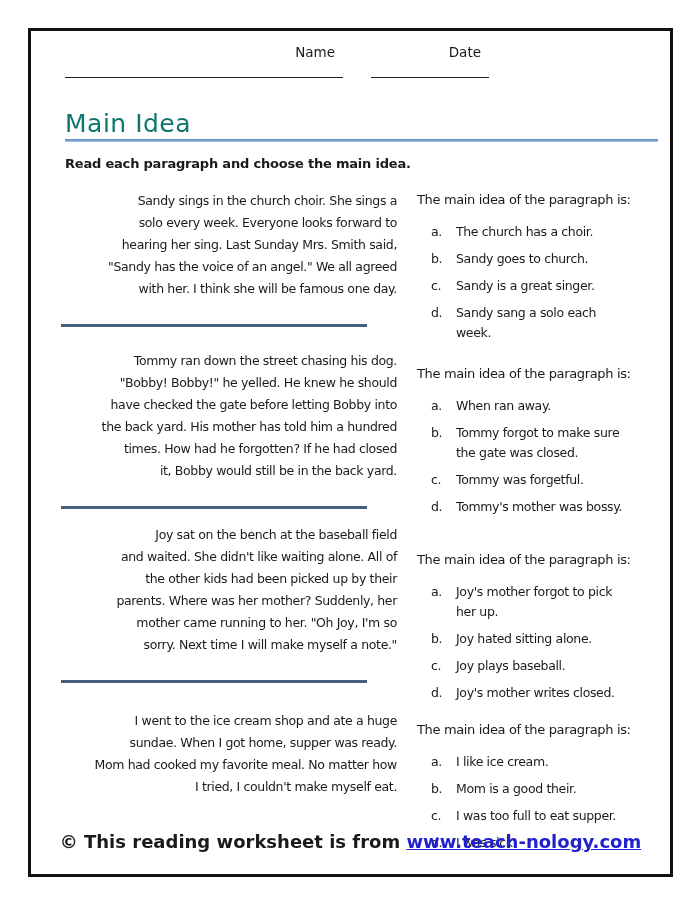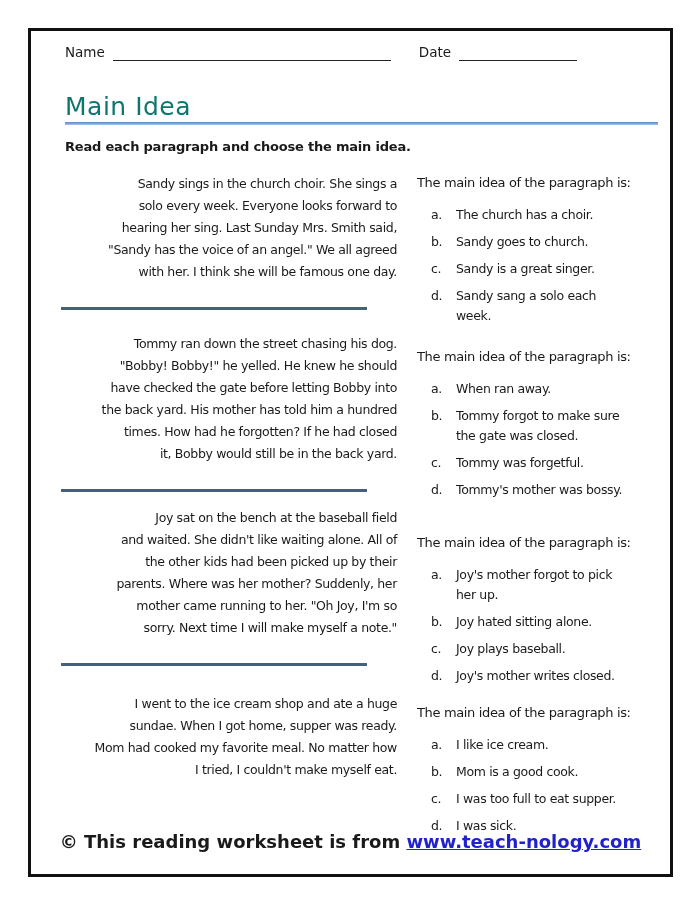--- a/index.html
+++ b/index.html
@@ -21,21 +21,21 @@
   }
   .inner { padding: 0 12px 0 34px; position: relative; }
 
   
   .topline {
     display: flex;
     margin-top: 12px;
     font-size: 13.5px;
     align-items: flex-end;
   }
-  .fillfield { display: flex; align-items: flex-end; }
+  .fillfield { display: flex; align-items: flex-end; flex-direction: column; }
   .fill-label { padding-right: 8px; line-height: 18px; }
   .fill-line { border-bottom: 1.5px solid #222; height: 16px; }
   .name-line { width: 278px; }
   .date-gap { width: 28px; }
   .date-line { width: 118px; }
 
   
   .title-row { margin-top: 32px; }
   .page-title {
     font-size: 25px;
@@ -256,21 +256,21 @@
         </div>
         <div class="right-col r-off-4">
           <p class="prompt">The main idea of the paragraph is:</p>
           <div class="options">
             <div class="option">
               <span class="option-letter">a.</span>
               <span class="option-text">I like ice cream.</span>
             </div>
             <div class="option">
               <span class="option-letter">b.</span>
-              <span class="option-text">Mom is a good cook.</span>
+              <span class="option-text">Mom is a good their.</span>
             </div>
             <div class="option">
               <span class="option-letter">c.</span>
               <span class="option-text">I was too full to eat supper.</span>
             </div>
             <div class="option">
               <span class="option-letter">d.</span>
               <span class="option-text">I was sick.</span>
             </div>
           </div>

